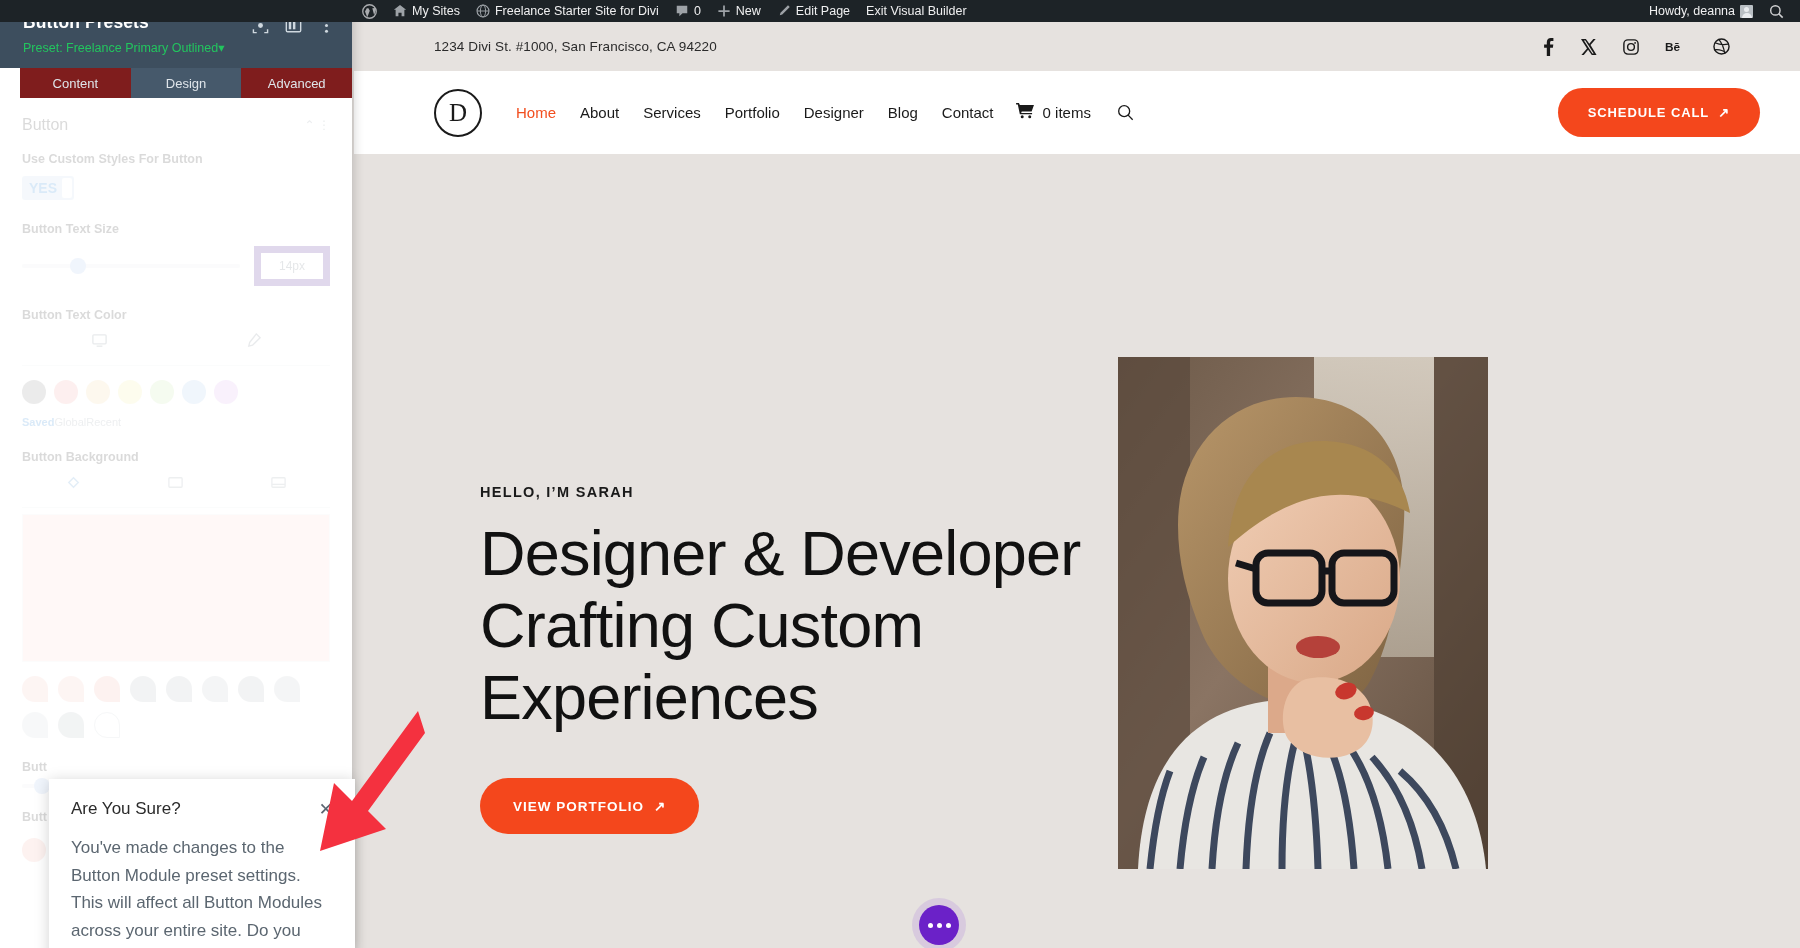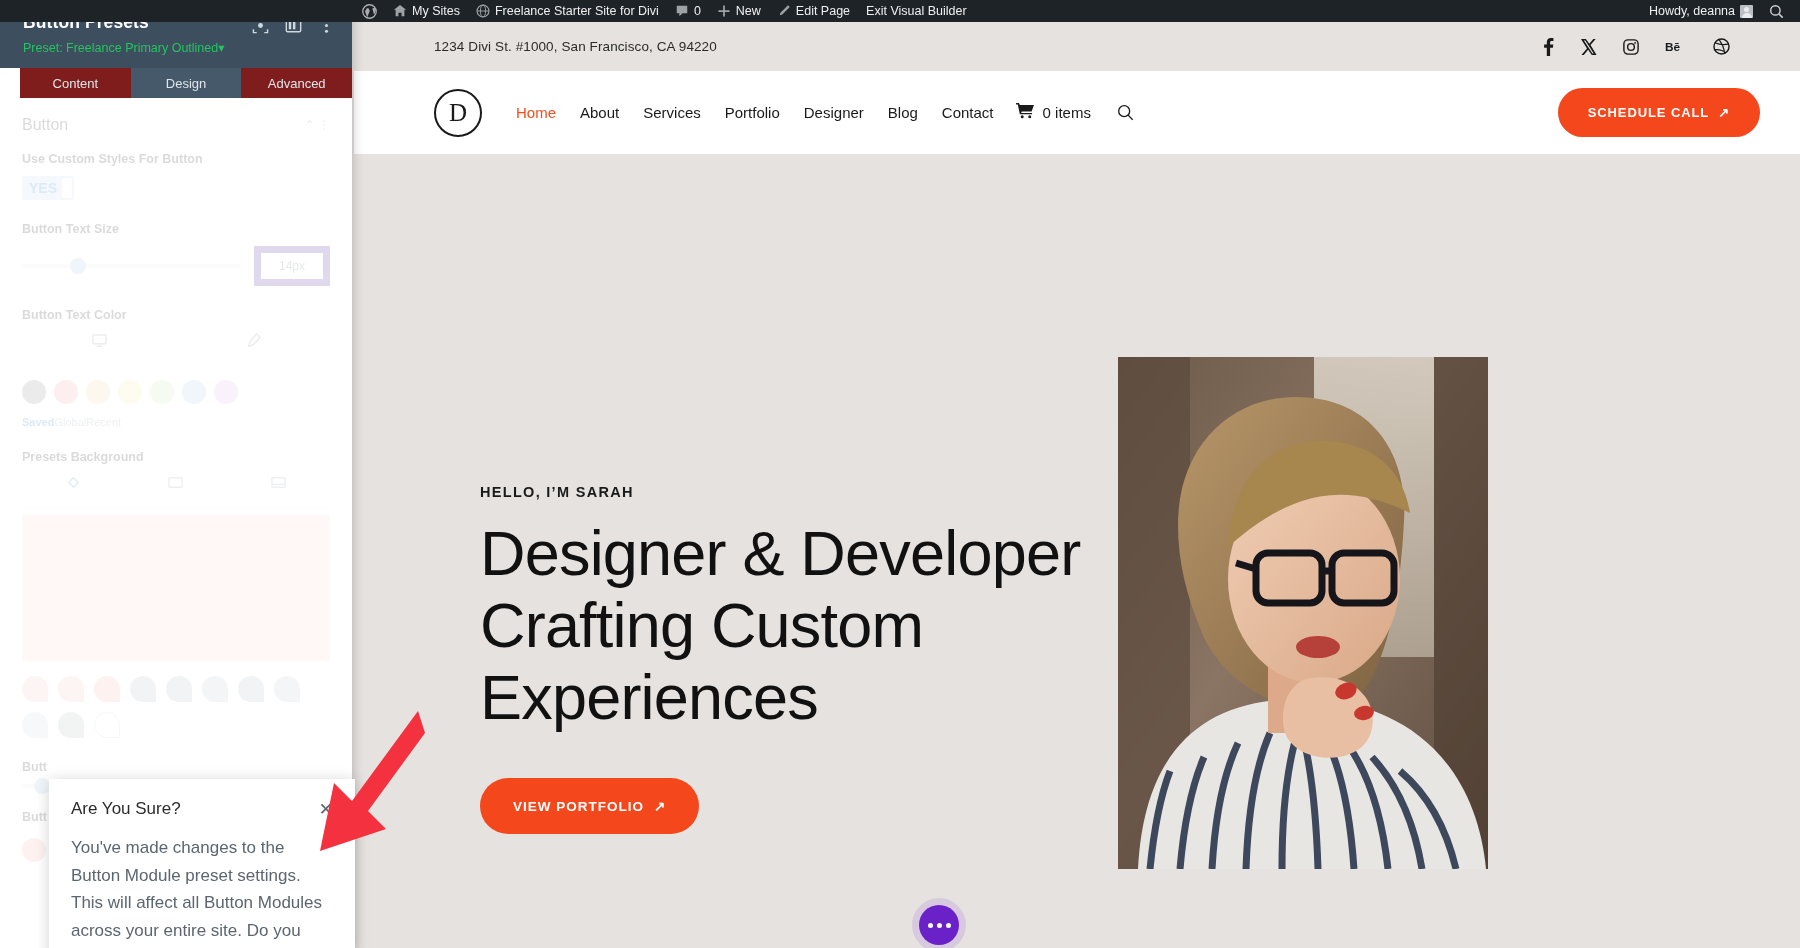--- a/index.html
+++ b/index.html
@@ -488,21 +488,21 @@
           <span class="sw" style="background:#ddaef2"></span>
         </div>
         <div class="sw-tabs">
           <span class="on">Saved</span>
           <span class="off">Global</span>
           <span class="off">Recent</span>
         </div>
       </div>
 
       <div class="fld">
-        <div class="fld-label">Presets Background</div>
+        <div class="fld-label">Button Background</div>
         <div class="icon-row">
           <span>
             <svg width="17" height="17" viewBox="0 0 18 18">
                 <path d="M4 9l5-5 5 5-5 5z" fill="none" stroke="#5b9bd5" stroke-width="1.4"></path>
               </svg>
           </span>
           <span>
             <svg width="17" height="17" viewBox="0 0 18 18">
                 <rect x="2" y="4" width="14" height="10" rx="1" fill="none" stroke="#9aa4ad" stroke-width="1.4"></rect>
               </svg>

